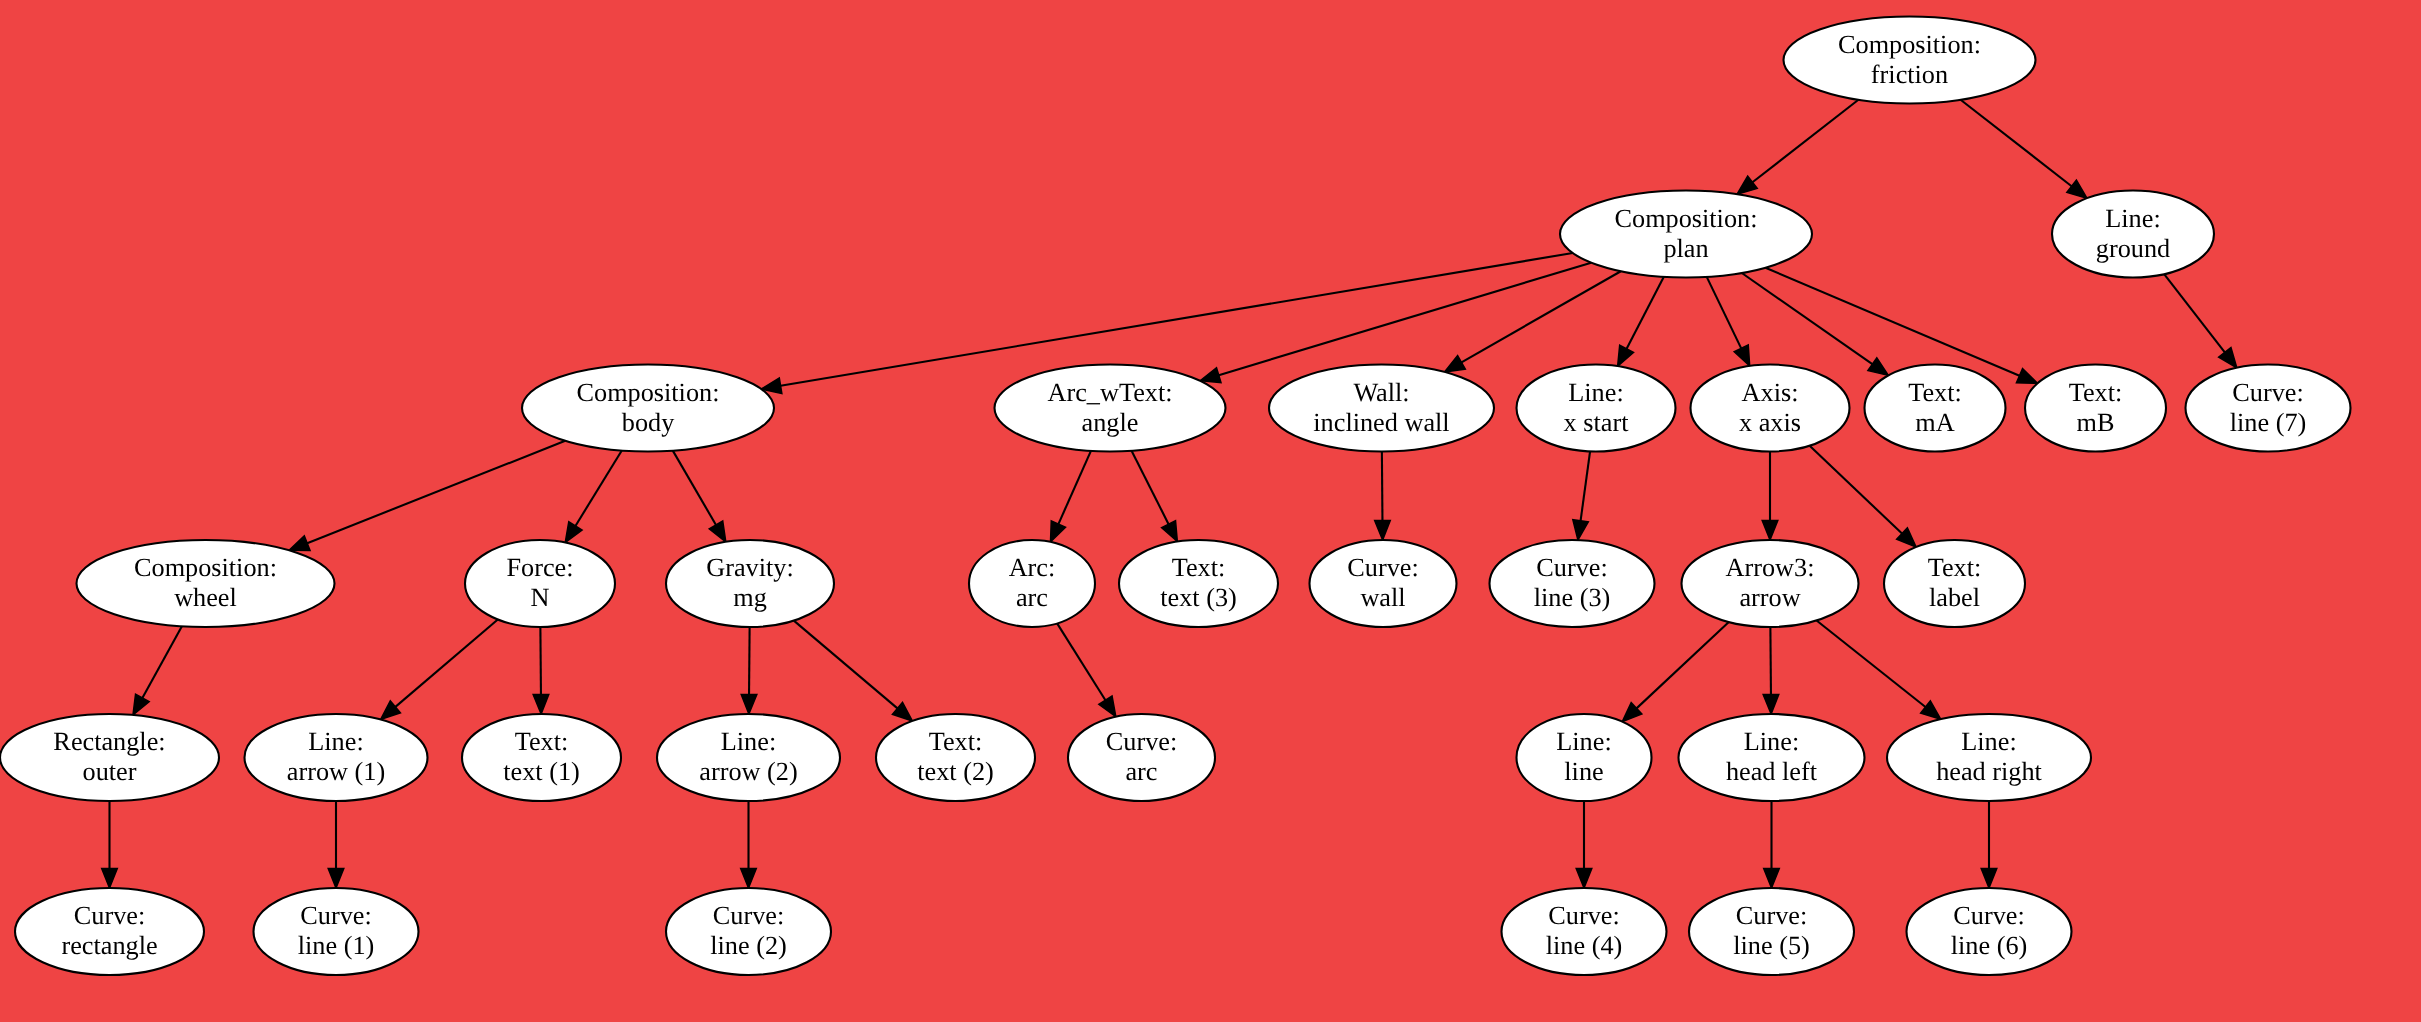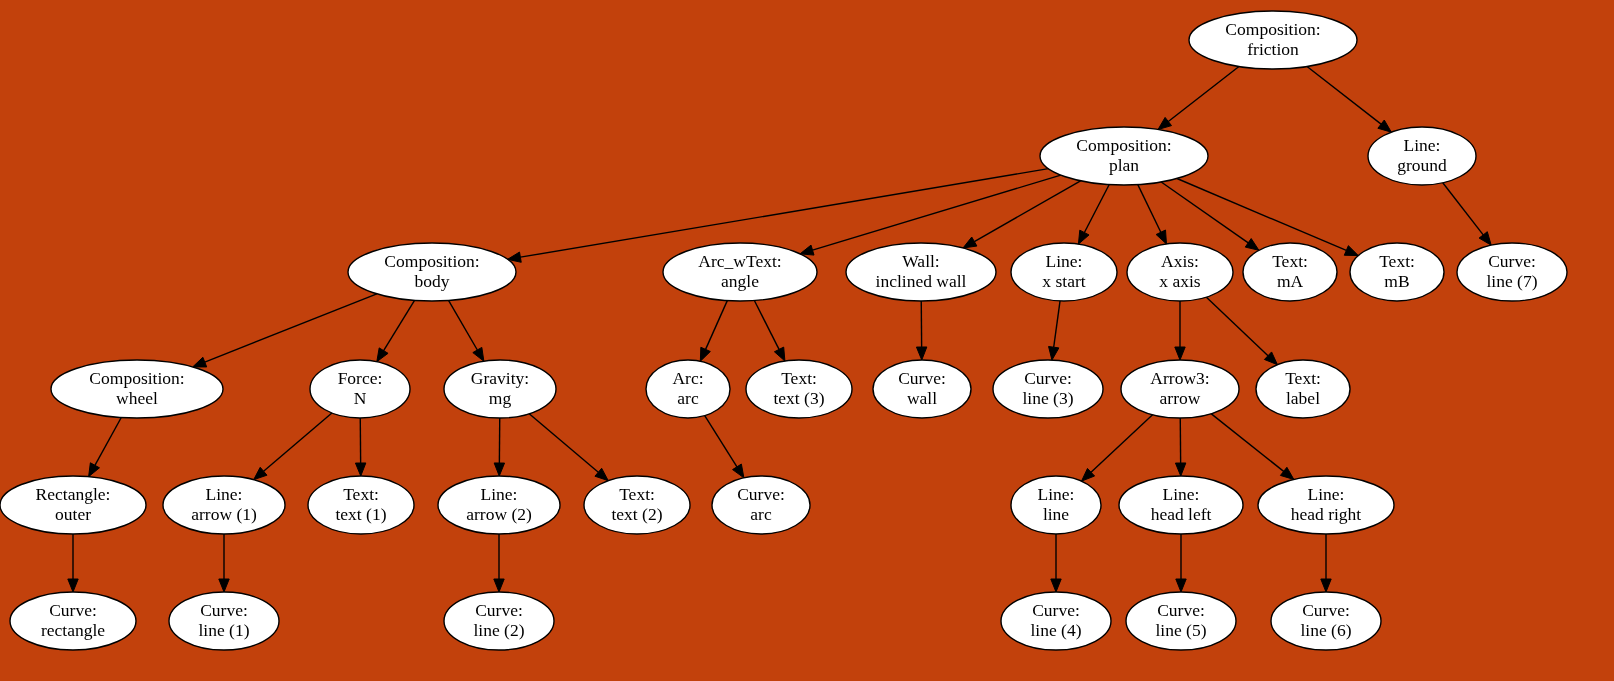--- a/index.html
+++ b/index.html
@@ -5,21 +5,21 @@
 <style>
   html, body {
     margin: 0;
     padding: 0;
     background: #ffffff;
   }
   #canvas-wrap {
     position: relative;
     width: 1614px;
     height: 681px;
-    background: #c2410c;
+    background: #ef4444;
     overflow: hidden;
     font-family: "Liberation Serif", "DejaVu Serif", serif;
   }
   #graph-svg {
     position: absolute;
     left: 0;
     top: 0;
     width: 1614px;
     height: 681px;
   }

